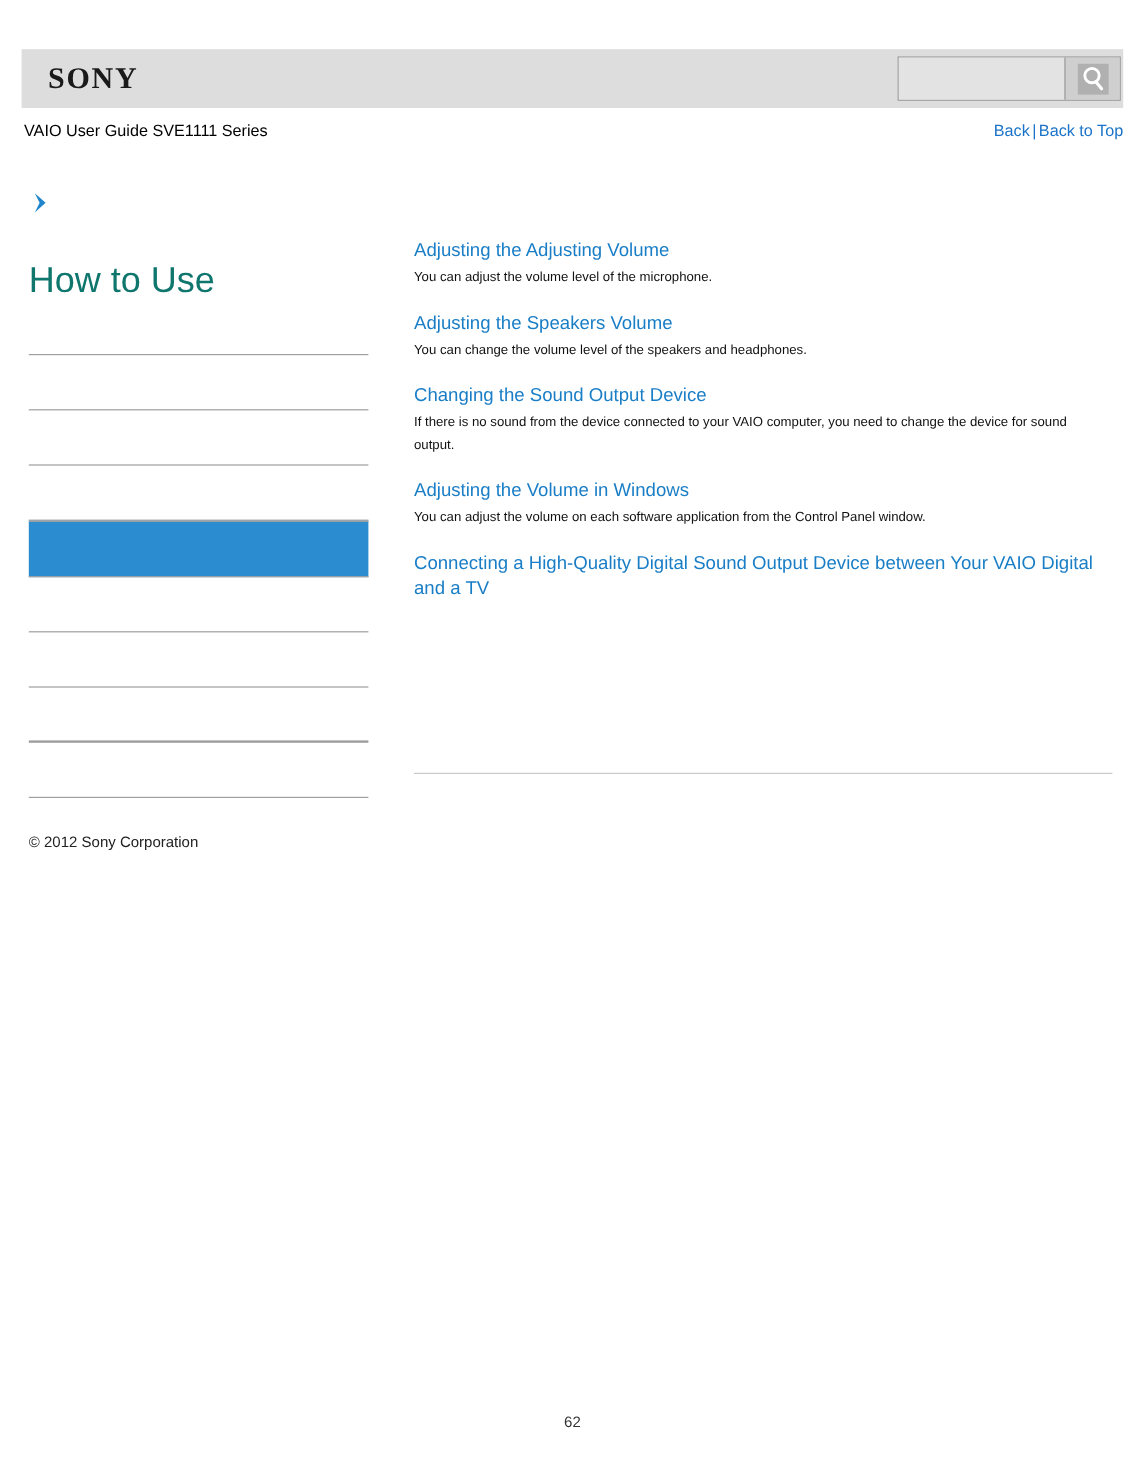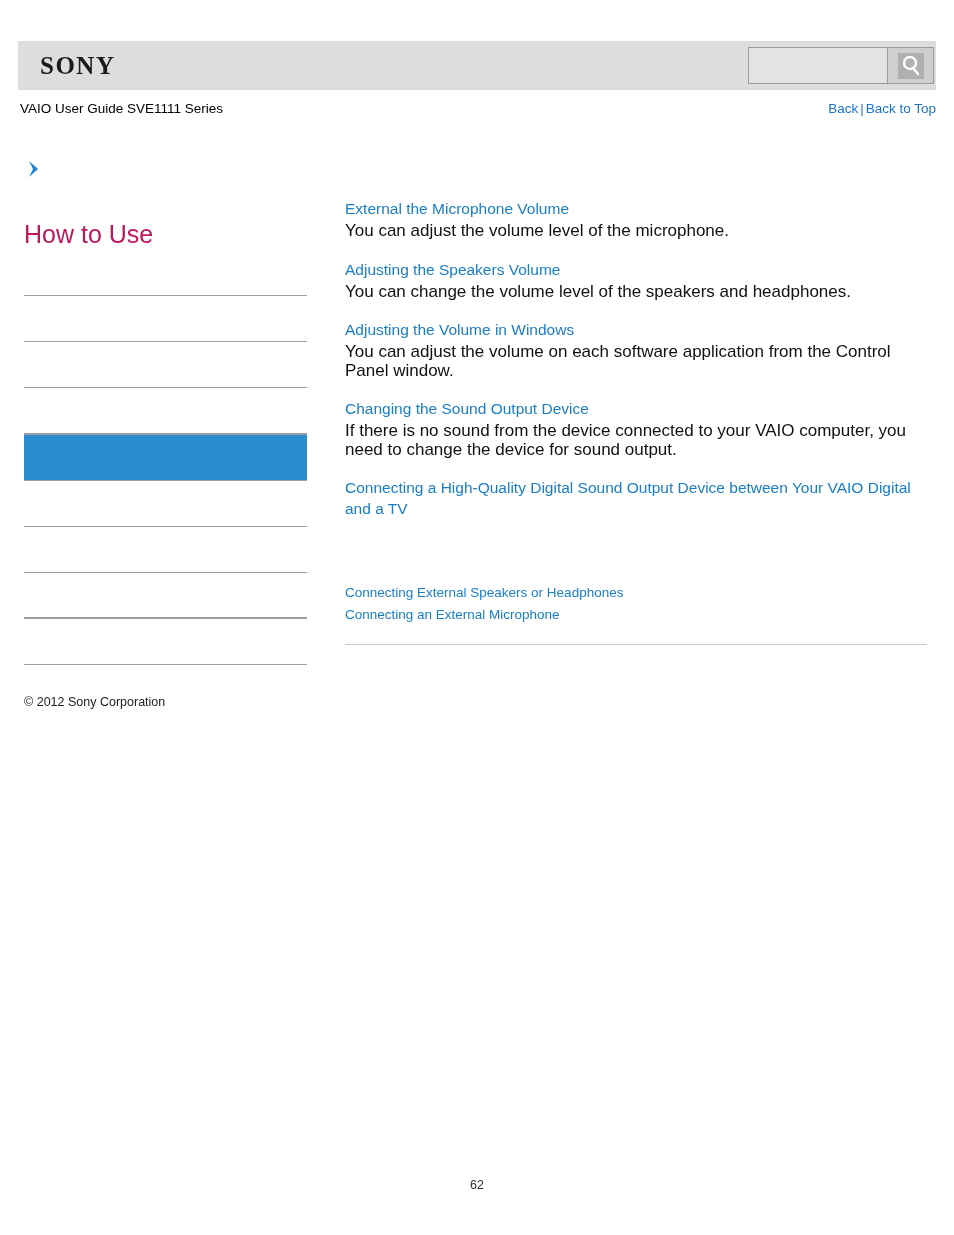--- a/index.html
+++ b/index.html
@@ -133,22 +133,22 @@
     line-height: 22px;
     font-weight: bold;
   }
   .arrow-icon svg { display: block; }
 
   .sidebar-title {
     position: absolute;
     left: 0;
     top: 62px;
     width: 283px;
-    font-size: 25px;
-    color: #be185d;
+    font-size: 30px;
+    color: #0f766e;
     line-height: 28px;
     white-space: nowrap;
   }
 
   .nav-list {
     position: absolute;
     left: 0;
     top: 92px;
     width: 283px;
     list-style: none;
@@ -199,21 +199,21 @@
   }
   .topic-link {
     display: block;
     color: #1a7ec6;
     font-size: 15.5px;
     line-height: 21px;
     text-decoration: none;
     margin-bottom: 3px;
   }
   .topic-desc {
-    font-size: 17px;
+    font-size: 11px;
     line-height: 18.5px;
     color: #111111;
     margin: 0;
   }
 
   .simple-links {
     position: absolute;
     left: 345px;
     top: 582px;
     width: 580px;
@@ -313,47 +313,43 @@
         <span></span>
       </li>
     </ul>
   </div>
 
   <div class="copyright">© 2012 Sony Corporation</div>
 
   <div class="content">
 
     <div class="topic">
-      <a class="topic-link" href="#">External the Microphone Volume</a>
+      <a class="topic-link" href="#">Adjusting the Adjusting Volume</a>
       <p class="topic-desc">You can adjust the volume level of the microphone.</p>
     </div>
 
     <div class="topic">
       <a class="topic-link" href="#">Adjusting the Speakers Volume</a>
       <p class="topic-desc">You can change the volume level of the speakers and headphones.</p>
     </div>
 
     <div class="topic">
+      <a class="topic-link" href="#">Changing the Sound Output Device</a>
+      <p class="topic-desc">If there is no sound from the device connected to your VAIO computer, you need to change the device for sound output.</p>
+    </div>
+
+    <div class="topic">
       <a class="topic-link" href="#">Adjusting the Volume in Windows</a>
       <p class="topic-desc">You can adjust the volume on each software application from the Control Panel window.</p>
     </div>
 
     <div class="topic">
-      <a class="topic-link" href="#">Changing the Sound Output Device</a>
-      <p class="topic-desc">If there is no sound from the device connected to your VAIO computer, you need to change the device for sound output.</p>
-    </div>
-
-    <div class="topic">
       <a class="topic-link" href="#">Connecting a High-Quality Digital Sound Output Device between Your VAIO Digital and a TV</a>
     </div>
 
   </div>
 
-  <div class="simple-links">
-    <a href="#">Connecting External Speakers or Headphones</a>
-    <a href="#">Connecting an External Microphone</a>
-  </div>
 
   <div class="content-rule"></div>
 
   <div class="page-number">62</div>
 
 </div>
 
 </body></html>

